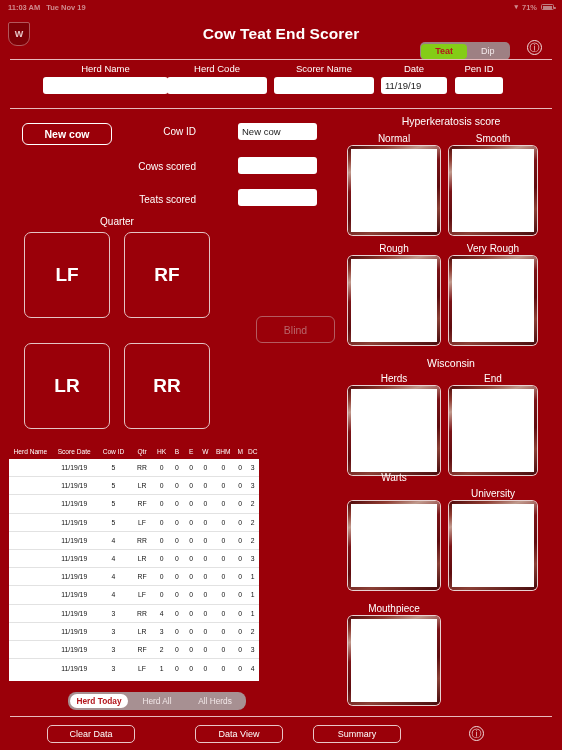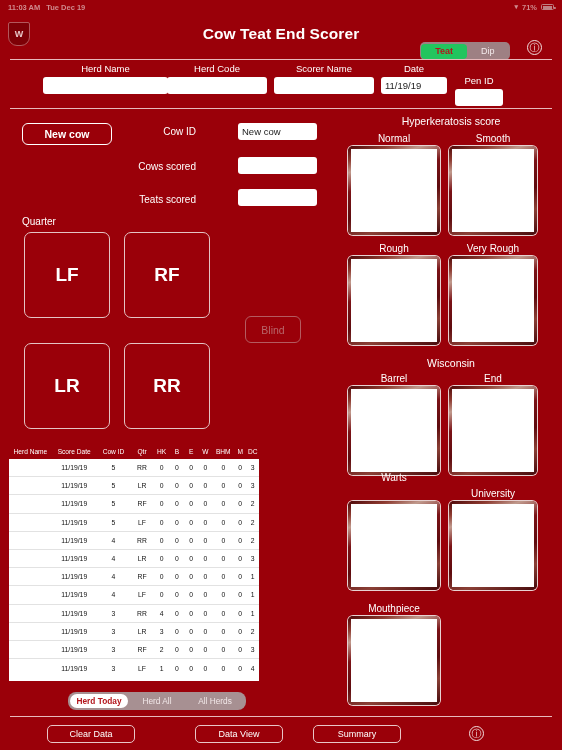--- a/index.html
+++ b/index.html
@@ -75,21 +75,21 @@
     background: #9e8083;
     border-radius: 5px;
     padding: 1.5px;
   }
   .segmented .seg {
     font-size: 9px; padding: 2.5px 14px;
     border-radius: 4px; color: #f3e9ea; cursor: pointer;
     text-align: center;
   }
   .segmented .seg.active {
-    background: #22c55e; color: #b3151c; font-weight: bold;
+    background: #84cc16; color: #b3151c; font-weight: bold;
   }
 
   .info-circle {
     width: 15px; height: 15px; border: 1px solid #f2dede;
     border-radius: 50%; display: flex; align-items: center;
     justify-content: center; font-size: 10px; color: #f2dede;
     font-family: "Liberation Serif", serif;
   }
   .info-top { position: absolute; right: 20px; top: 26px; }
 
@@ -119,21 +119,21 @@
     display: flex; align-items: center; justify-content: center;
     cursor: pointer;
   }
   .btn-disabled {
     border: 1px solid #b45b60; color: #b8666b; font-weight: normal;
   }
 
   .lblright { font-size: 10px; text-align: right; color: #ffffff; }
 
   .qtr-label {
-    position: absolute; font-size: 10px; color: #ffffff; text-align: left;
+    position: absolute; font-size: 10px; color: #ffffff; text-align: center;
   }
   .qtr-box {
     position: absolute;
     border: 1px solid #e4c3c4; border-radius: 7px;
     display: flex; align-items: center; justify-content: center;
     font-size: 19px; font-weight: bold; color: #ffffff;
     cursor: pointer;
   }
 
   
@@ -209,21 +209,21 @@
   .info-bot { position: absolute; right: 78px; top: 8px; }
 </style>
 </head>
 <body>
 
 <div id="app">
 
   <div class="statusbar">
     <div class="sb-left">
       <span>11:03 AM</span>
-      <span>Tue Dec 19</span>
+      <span>Tue Nov 19</span>
     </div>
     <div class="sb-right">
       <span class="wifi-glyph">▾</span>
       <span>71%</span>
       <span class="batt"></span>
     </div>
   </div>
 
   <div class="navbar">
     <div class="logo">
@@ -254,21 +254,21 @@
       <div class="inp"></div>
     </div>
     <div class="field" style="left:167px; top:0; width:100px;">
       <span class="lbl">Herd Code</span>
       <div class="inp"></div>
     </div>
     <div class="field" style="left:381px; top:0; width:66px;">
       <span class="lbl">Date</span>
       <div class="inp">11/19/19</div>
     </div>
-    <div class="field" style="left:455px; top:0; width:48px;margin-top:12px;">
+    <div class="field" style="left:455px; top:0; width:48px;">
       <span class="lbl">Pen ID</span>
       <div class="inp"></div>
     </div>
   </div>
 
   <div class="rule" style="top:108px;"></div>
 
   <div class="btn-outline" style="position:absolute; left:22px; top:123px; width:90px; height:22px;">New cow</div>
 
 
@@ -281,21 +281,21 @@
   <div class="lblright" style="position:absolute; left:130px; top:194px; width:66px;">Teats scored</div>
   <div class="inp" style="position:absolute; left:238px; top:189px; width:79px; height:17px; background:#fff; border-radius:3px;"></div>
 
   <div class="qtr-label" style="left:22px; top:216px; width:190px;">Quarter</div>
 
   <div class="qtr-box" style="left:24px; top:232px; width:86px; height:86px;">LF</div>
   <div class="qtr-box" style="left:124px; top:232px; width:86px; height:86px;">RF</div>
   <div class="qtr-box" style="left:24px; top:343px; width:86px; height:86px;">LR</div>
   <div class="qtr-box" style="left:124px; top:343px; width:86px; height:86px;">RR</div>
 
-  <div class="btn-outline btn-disabled" style="position:absolute; left:245px; top:316px; width:56px; height:27px; font-size:10.5px;">Blind</div>
+  <div class="btn-outline btn-disabled" style="position:absolute; left:256px; top:316px; width:79px; height:27px; font-size:10.5px;">Blind</div>
 
   <div class="sect-title" style="left:340px; top:115px; width:222px;">Hyperkeratosis score</div>
 
   <div class="slot-label" style="left:348px; top:133px; width:92px;">Normal</div>
   <div class="img-slot" style="left:348px; top:146px; width:92px; height:89px;">
       <div class="inner"></div>
     </div>
 
   <div class="slot-label" style="left:449px; top:133px; width:88px;">Smooth</div>
   <div class="img-slot" style="left:449px; top:146px; width:88px; height:89px;">
@@ -307,21 +307,21 @@
       <div class="inner"></div>
     </div>
 
   <div class="slot-label" style="left:449px; top:243px; width:88px;">Very Rough</div>
   <div class="img-slot" style="left:449px; top:256px; width:88px; height:89px;">
       <div class="inner"></div>
     </div>
 
   <div class="sect-title" style="left:340px; top:357px; width:222px;">Wisconsin</div>
 
-  <div class="slot-label" style="left:348px; top:373px; width:92px;">Barrel</div>
+  <div class="slot-label" style="left:348px; top:373px; width:92px;">Herds</div>
   <div class="img-slot" style="left:348px; top:386px; width:92px; height:89px;">
       <div class="inner"></div>
     </div>
 
   <div class="slot-label" style="left:449px; top:373px; width:88px;">End</div>
   <div class="img-slot" style="left:449px; top:386px; width:88px; height:89px;">
       <div class="inner"></div>
     </div>
 
   <div class="slot-label" style="left:348px; top:472px; width:92px;">Warts</div>

